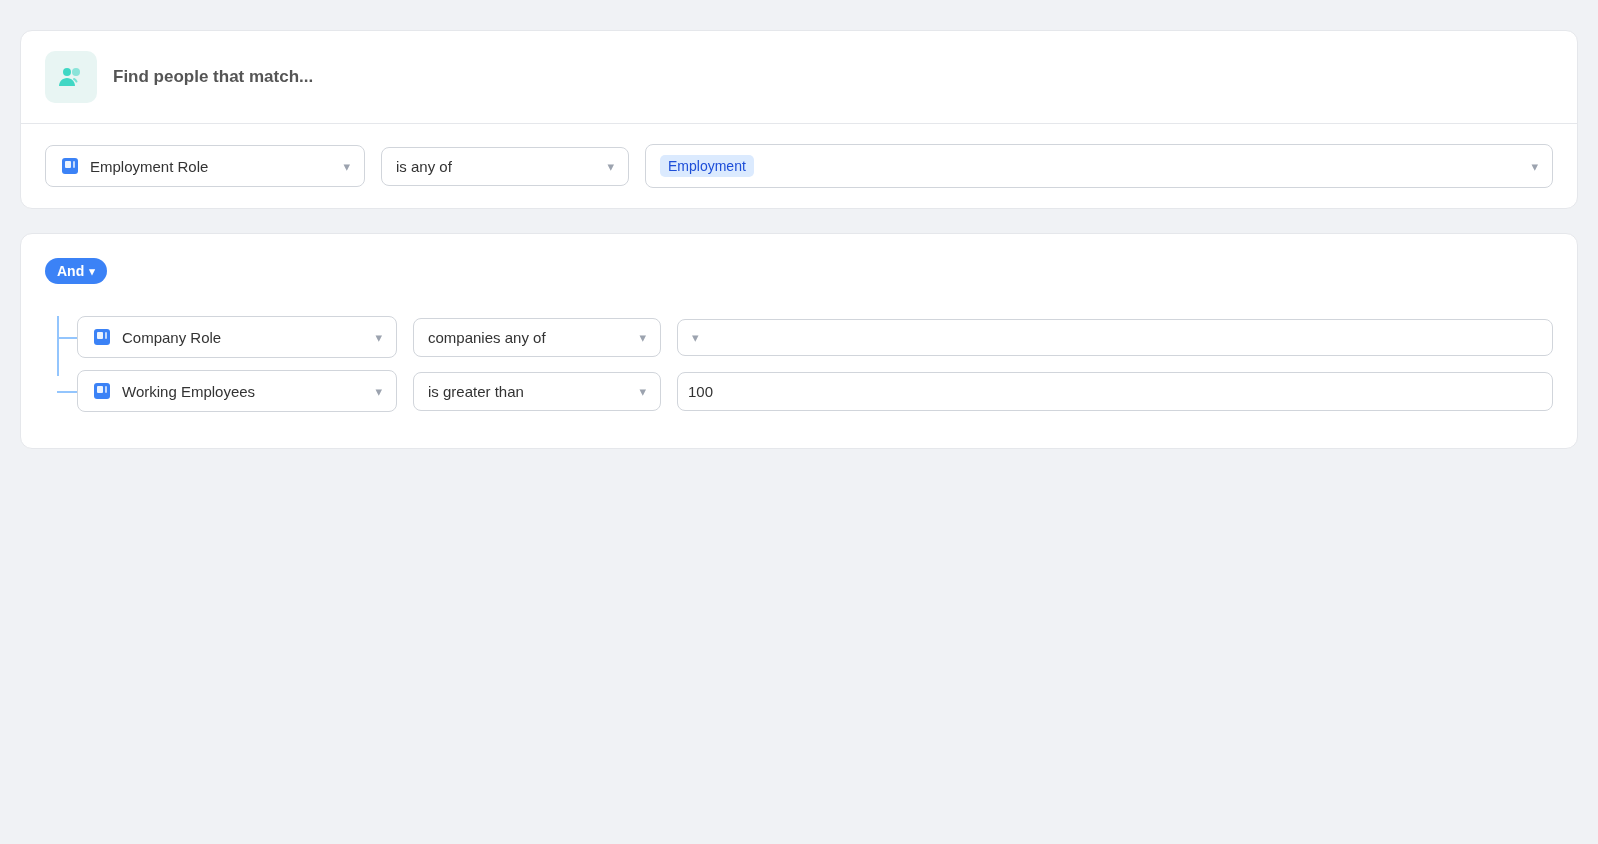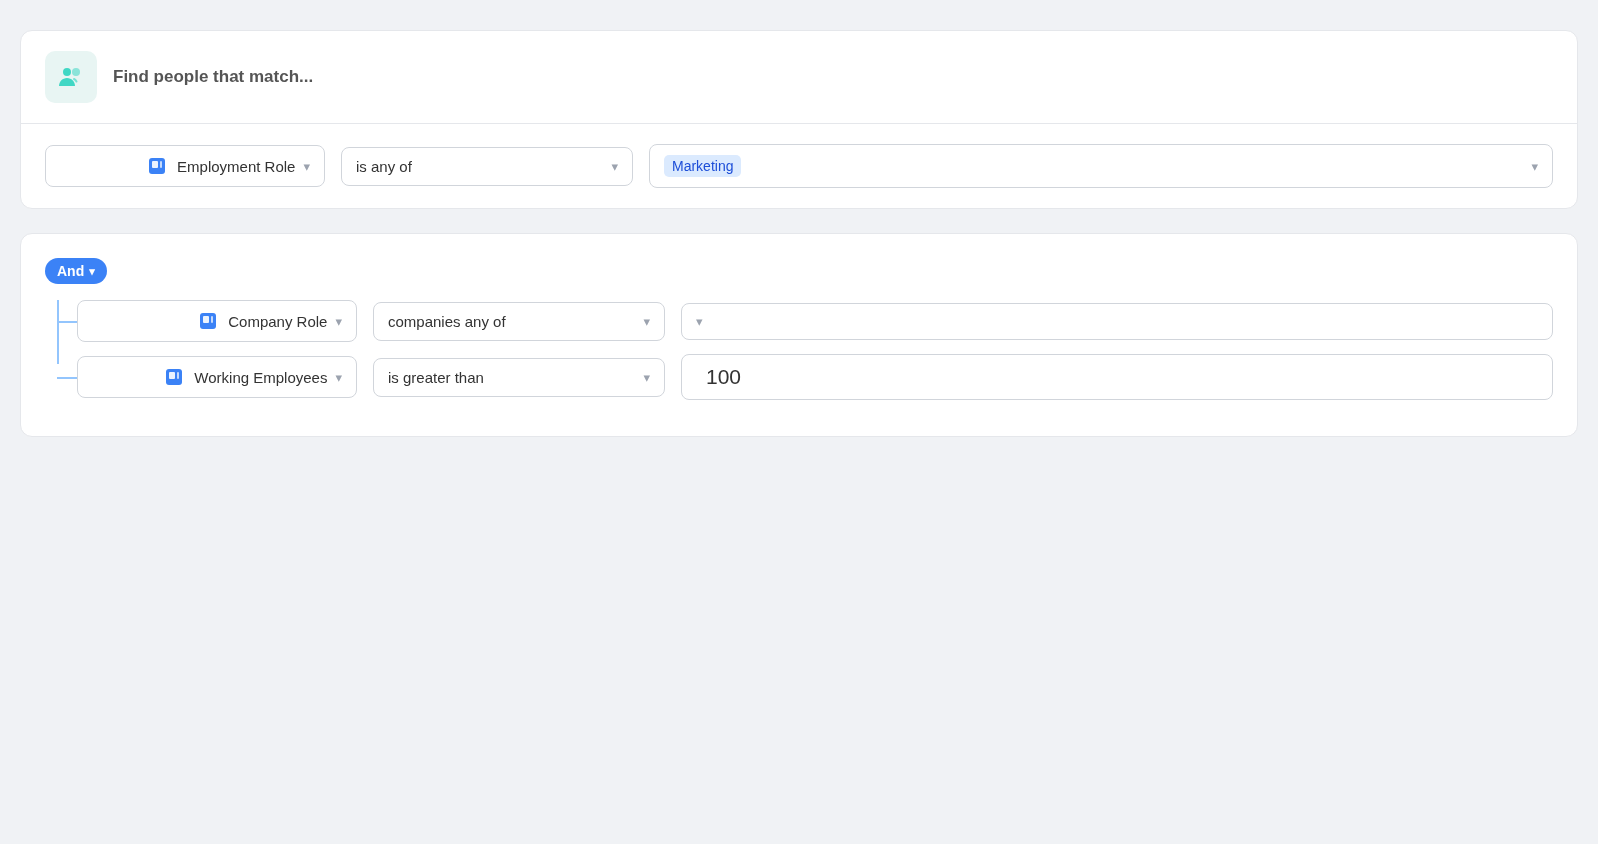--- a/index.html
+++ b/index.html
@@ -85,26 +85,25 @@
       color: #333;
       white-space: nowrap;
     }
 
     .chevron-icon {
       color: #9ca3af;
       font-size: 13px;
     }
 
     .field-dropdown {
-      width: 280px;
-      justify-content: flex-end;
+      width: 320px;
     }
 
     .operator-dropdown {
-      width: 292px;
+      width: 248px;
     }
 
     .value-dropdown {
       flex: 1;
     }
 
     .value-tag {
       background: #dbeafe;
       color: #1d4ed8;
       border-radius: 5px;
@@ -116,22 +115,22 @@
     .value-tags-container {
       display: flex;
       align-items: center;
       gap: 6px;
       flex: 1;
     }
 
     .value-input {
       border: 1.5px solid #d1d5db;
       border-radius: 8px;
-      padding: 10px 24px;
-      font-size: 21px;
+      padding: 10px 10px;
+      font-size: 15px;
       color: #333;
       flex: 1;
       outline: none;
     }
 
     
     .field-icon {
       width: 20px;
       height: 20px;
       flex-shrink: 0;
@@ -142,21 +141,21 @@
       display: inline-flex;
       align-items: center;
       gap: 5px;
       background: #3b82f6;
       color: #fff;
       border-radius: 20px;
       padding: 5px 12px;
       font-size: 14px;
       font-weight: 600;
       cursor: pointer;
-      margin-bottom: 16px;
+      margin-bottom: 32px;
     }
 
     .and-badge .chevron {
       font-size: 11px;
     }
 
     
     .filter-group {
       position: relative;
       padding-left: 32px;
@@ -225,21 +224,21 @@
         <span class="chevron-icon">▾</span>
       </div>
 
       <div class="dropdown operator-dropdown">
         <span class="dropdown-label">is any of</span>
         <span class="chevron-icon">▾</span>
       </div>
 
       <div class="dropdown value-dropdown">
         <div class="value-tags-container">
-          <span class="value-tag">Marketing</span>
+          <span class="value-tag">Employment</span>
         </div>
         <span class="chevron-icon">▾</span>
       </div>
     </div>
   </div>
 </div>
 
 <div class="card">
 
   <div class="companies-card-body">

